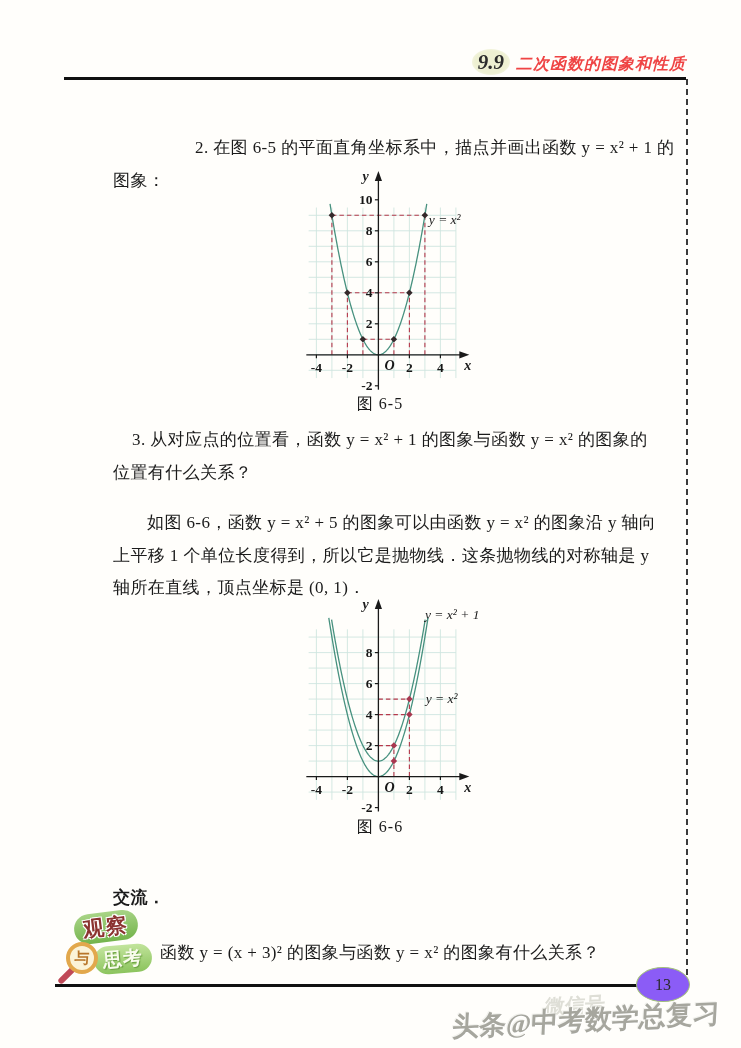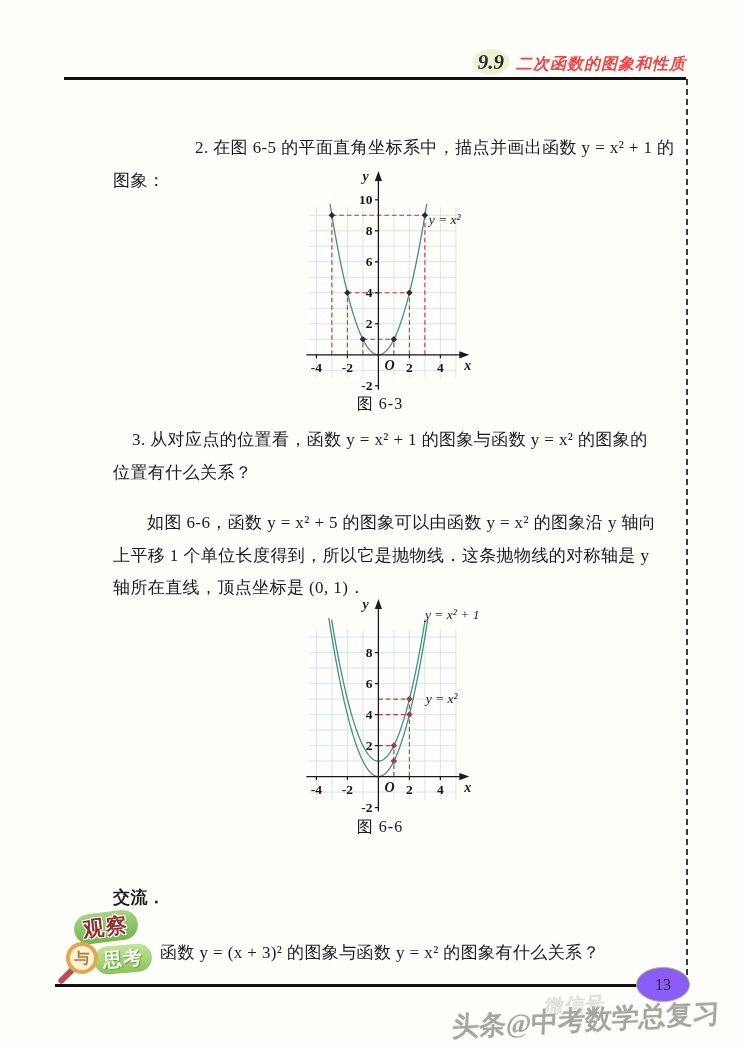--- a/index.html
+++ b/index.html
@@ -142,21 +142,21 @@
       <line x1="70.89999999999999" y1="24.799999999999994" x2="74.39999999999999" y2="24.799999999999994" stroke="#1a1a1a" stroke-width="1.2"></line>
       <text x="68.39999999999999" y="29.299999999999994" text-anchor="end" font-size="13.5" font-weight="bold" fill="#161616">10</text>
       <text x="80.39999999999999" y="194.79999999999998" font-size="14" font-style="italic" font-weight="bold" fill="#161616">O</text>
       <rect x="25.599999999999998" y="38" width="4.6" height="4.6" fill="#35292b" transform="rotate(45 27.9 40.3)"></rect>
       <rect x="41.1" y="115.5" width="4.6" height="4.6" fill="#35292b" transform="rotate(45 43.4 117.8)"></rect>
       <rect x="56.6" y="161.99999999999997" width="4.6" height="4.6" fill="#35292b" transform="rotate(45 58.9 164.29999999999998)"></rect>
       <rect x="87.6" y="161.99999999999997" width="4.6" height="4.6" fill="#35292b" transform="rotate(45 89.89999999999999 164.29999999999998)"></rect>
       <rect x="103.1" y="115.5" width="4.6" height="4.6" fill="#35292b" transform="rotate(45 105.39999999999999 117.8)"></rect>
       <rect x="118.6" y="38" width="4.6" height="4.6" fill="#35292b" transform="rotate(45 120.89999999999999 40.3)"></rect>
     </svg>
-  <div class="fig-caption" style="left:295px;top:394px;">图 6-3</div>
+  <div class="fig-caption" style="left:295px;top:394px;">图 6-5</div>
 
   <div class="tline" style="left:132px;top:428px;">3. 从对应点的位置看，函数 y = x² + 1 的图象与函数 y = x² 的图象的</div>
   <div class="tline" style="left:113px;top:461px;">位置有什么关系？</div>
 
   <div class="tline" style="left:147px;top:511px;">如图 6-6，函数 y = x² + 5 的图象可以由函数 y = x² 的图象沿 y 轴向</div>
   <div class="tline" style="left:113px;top:544px;">上平移 1 个单位长度得到，所以它是抛物线．这条抛物线的对称轴是 y</div>
   <div class="tline" style="left:113px;top:576px;">轴所在直线，顶点坐标是 (0, 1)．</div>
 
   <svg class="fig-svg" style="left:304px;top:603px;" width="161" height="211">
       <line x1="12.399999999999997" y1="196.85" x2="12.399999999999997" y2="26.349999999999987" stroke="#cfe5e0" stroke-width="0.9"></line>

